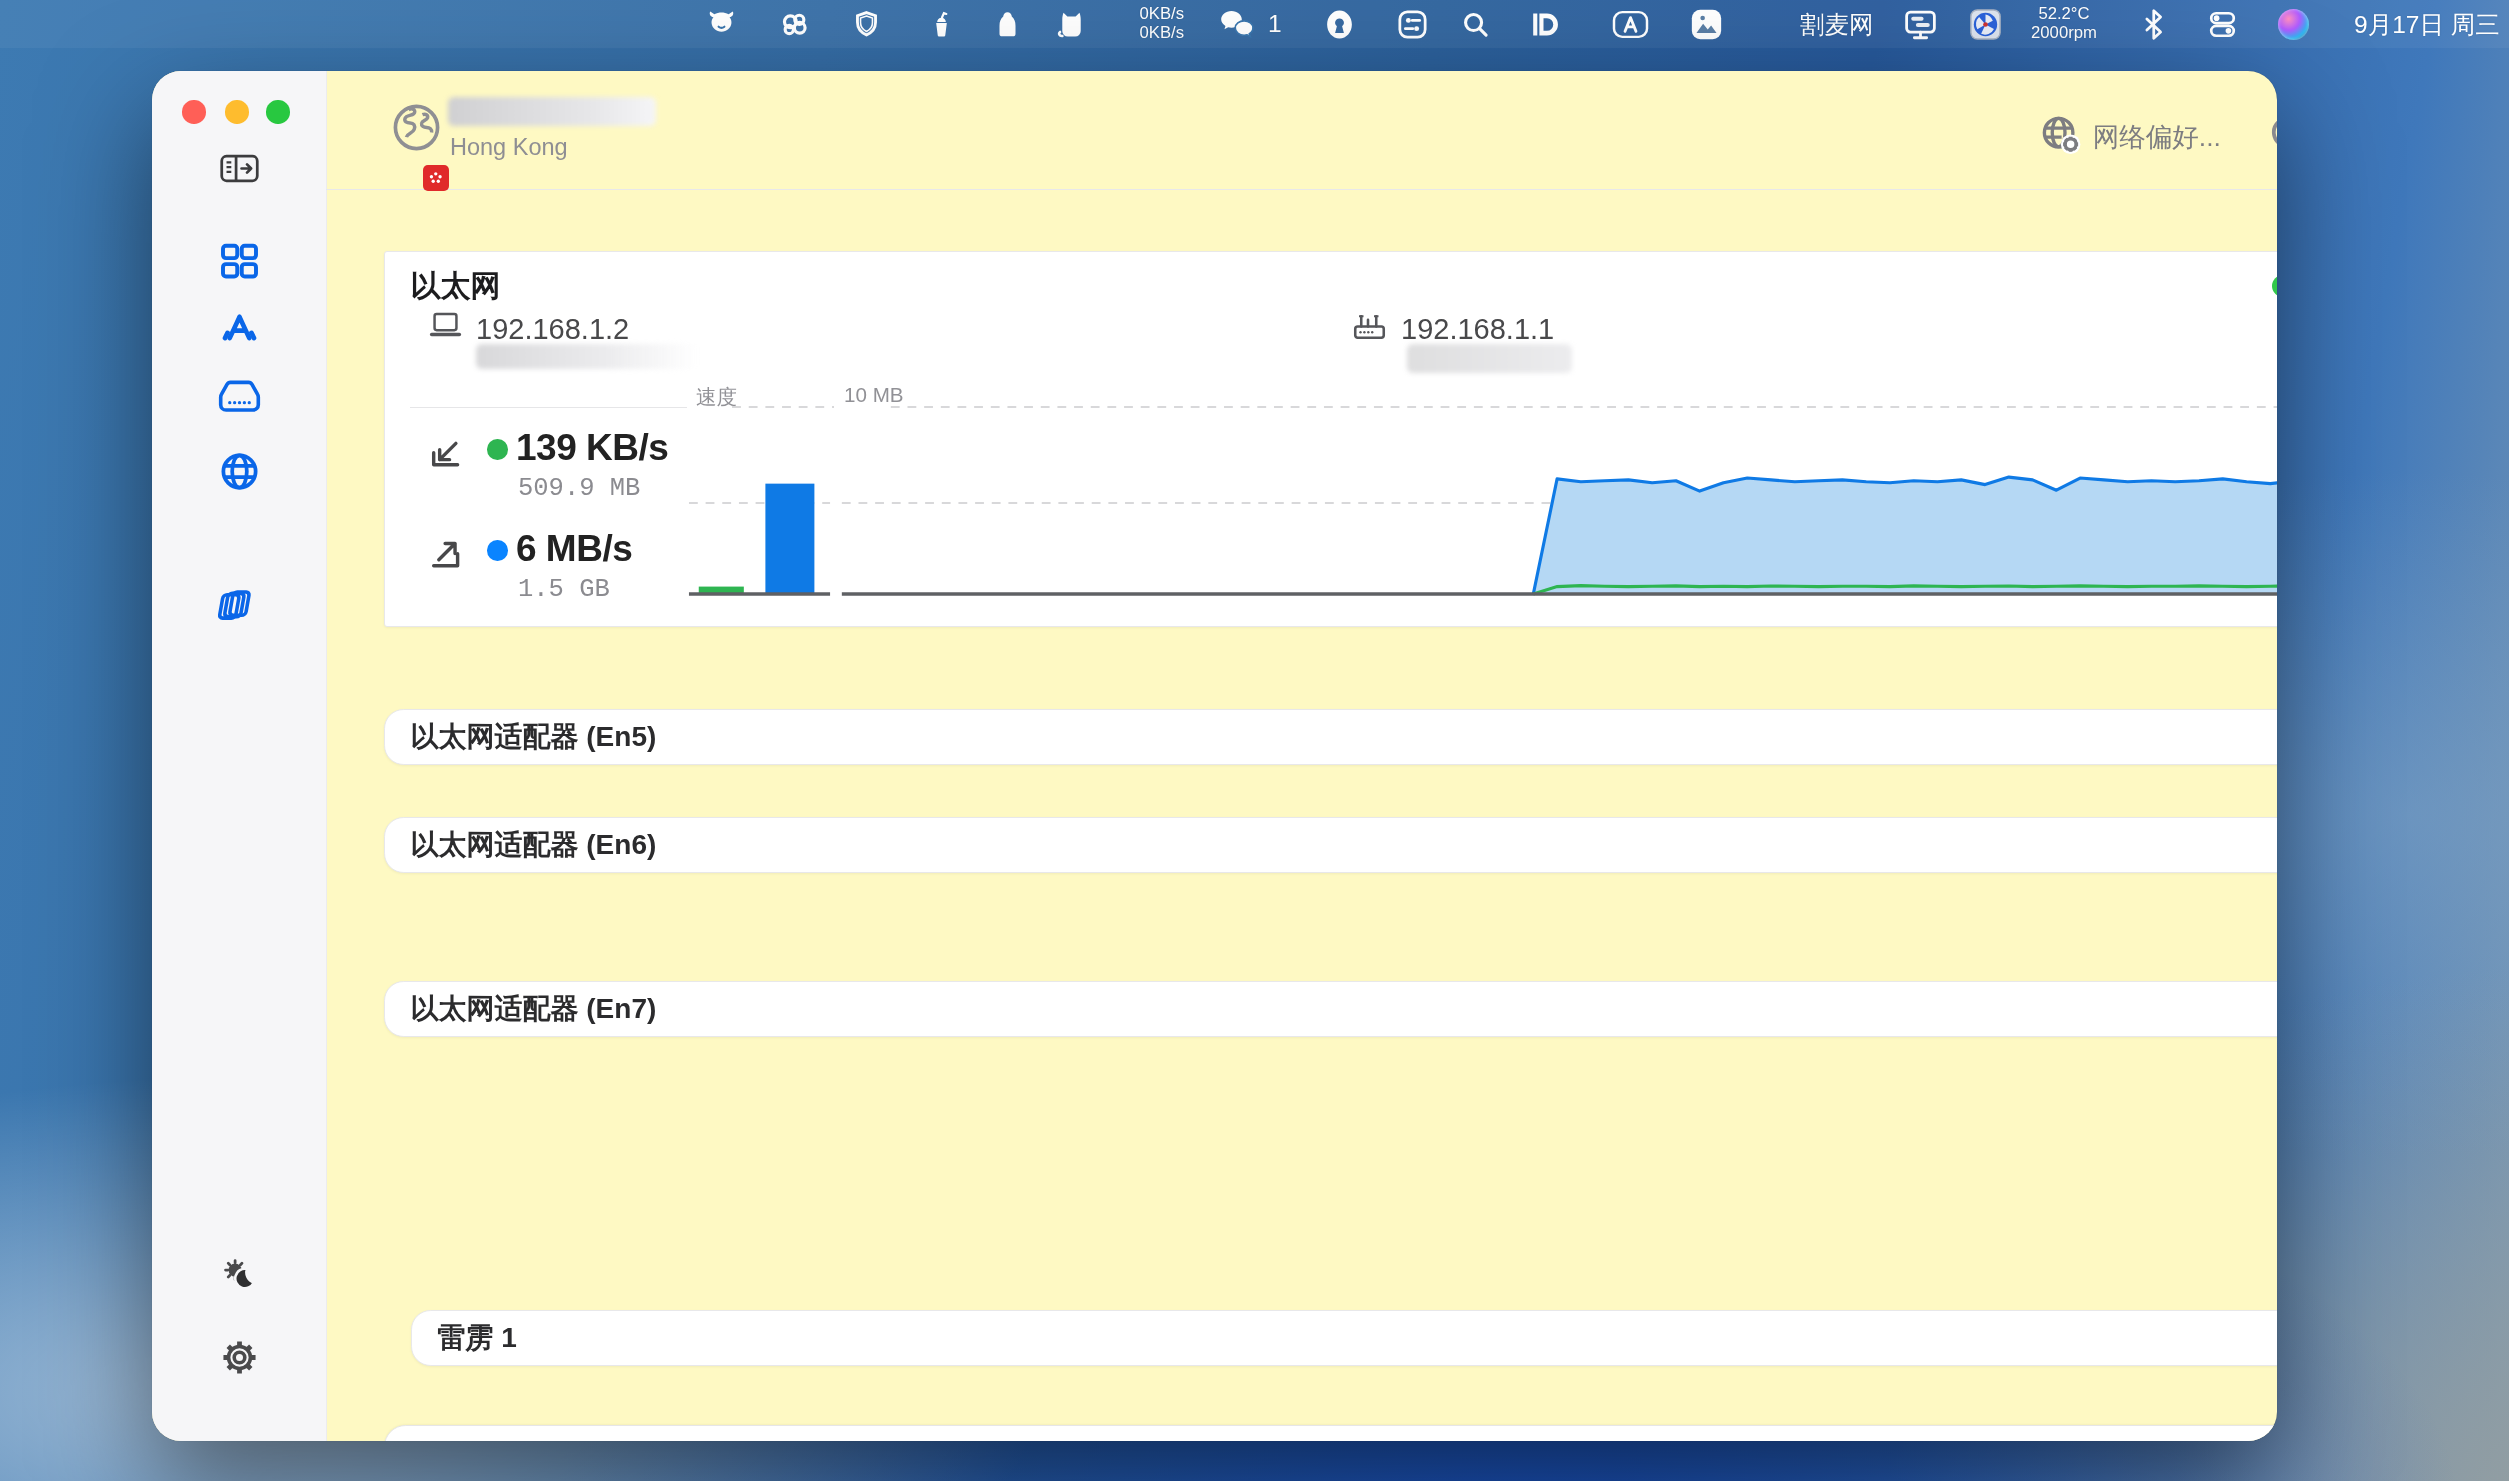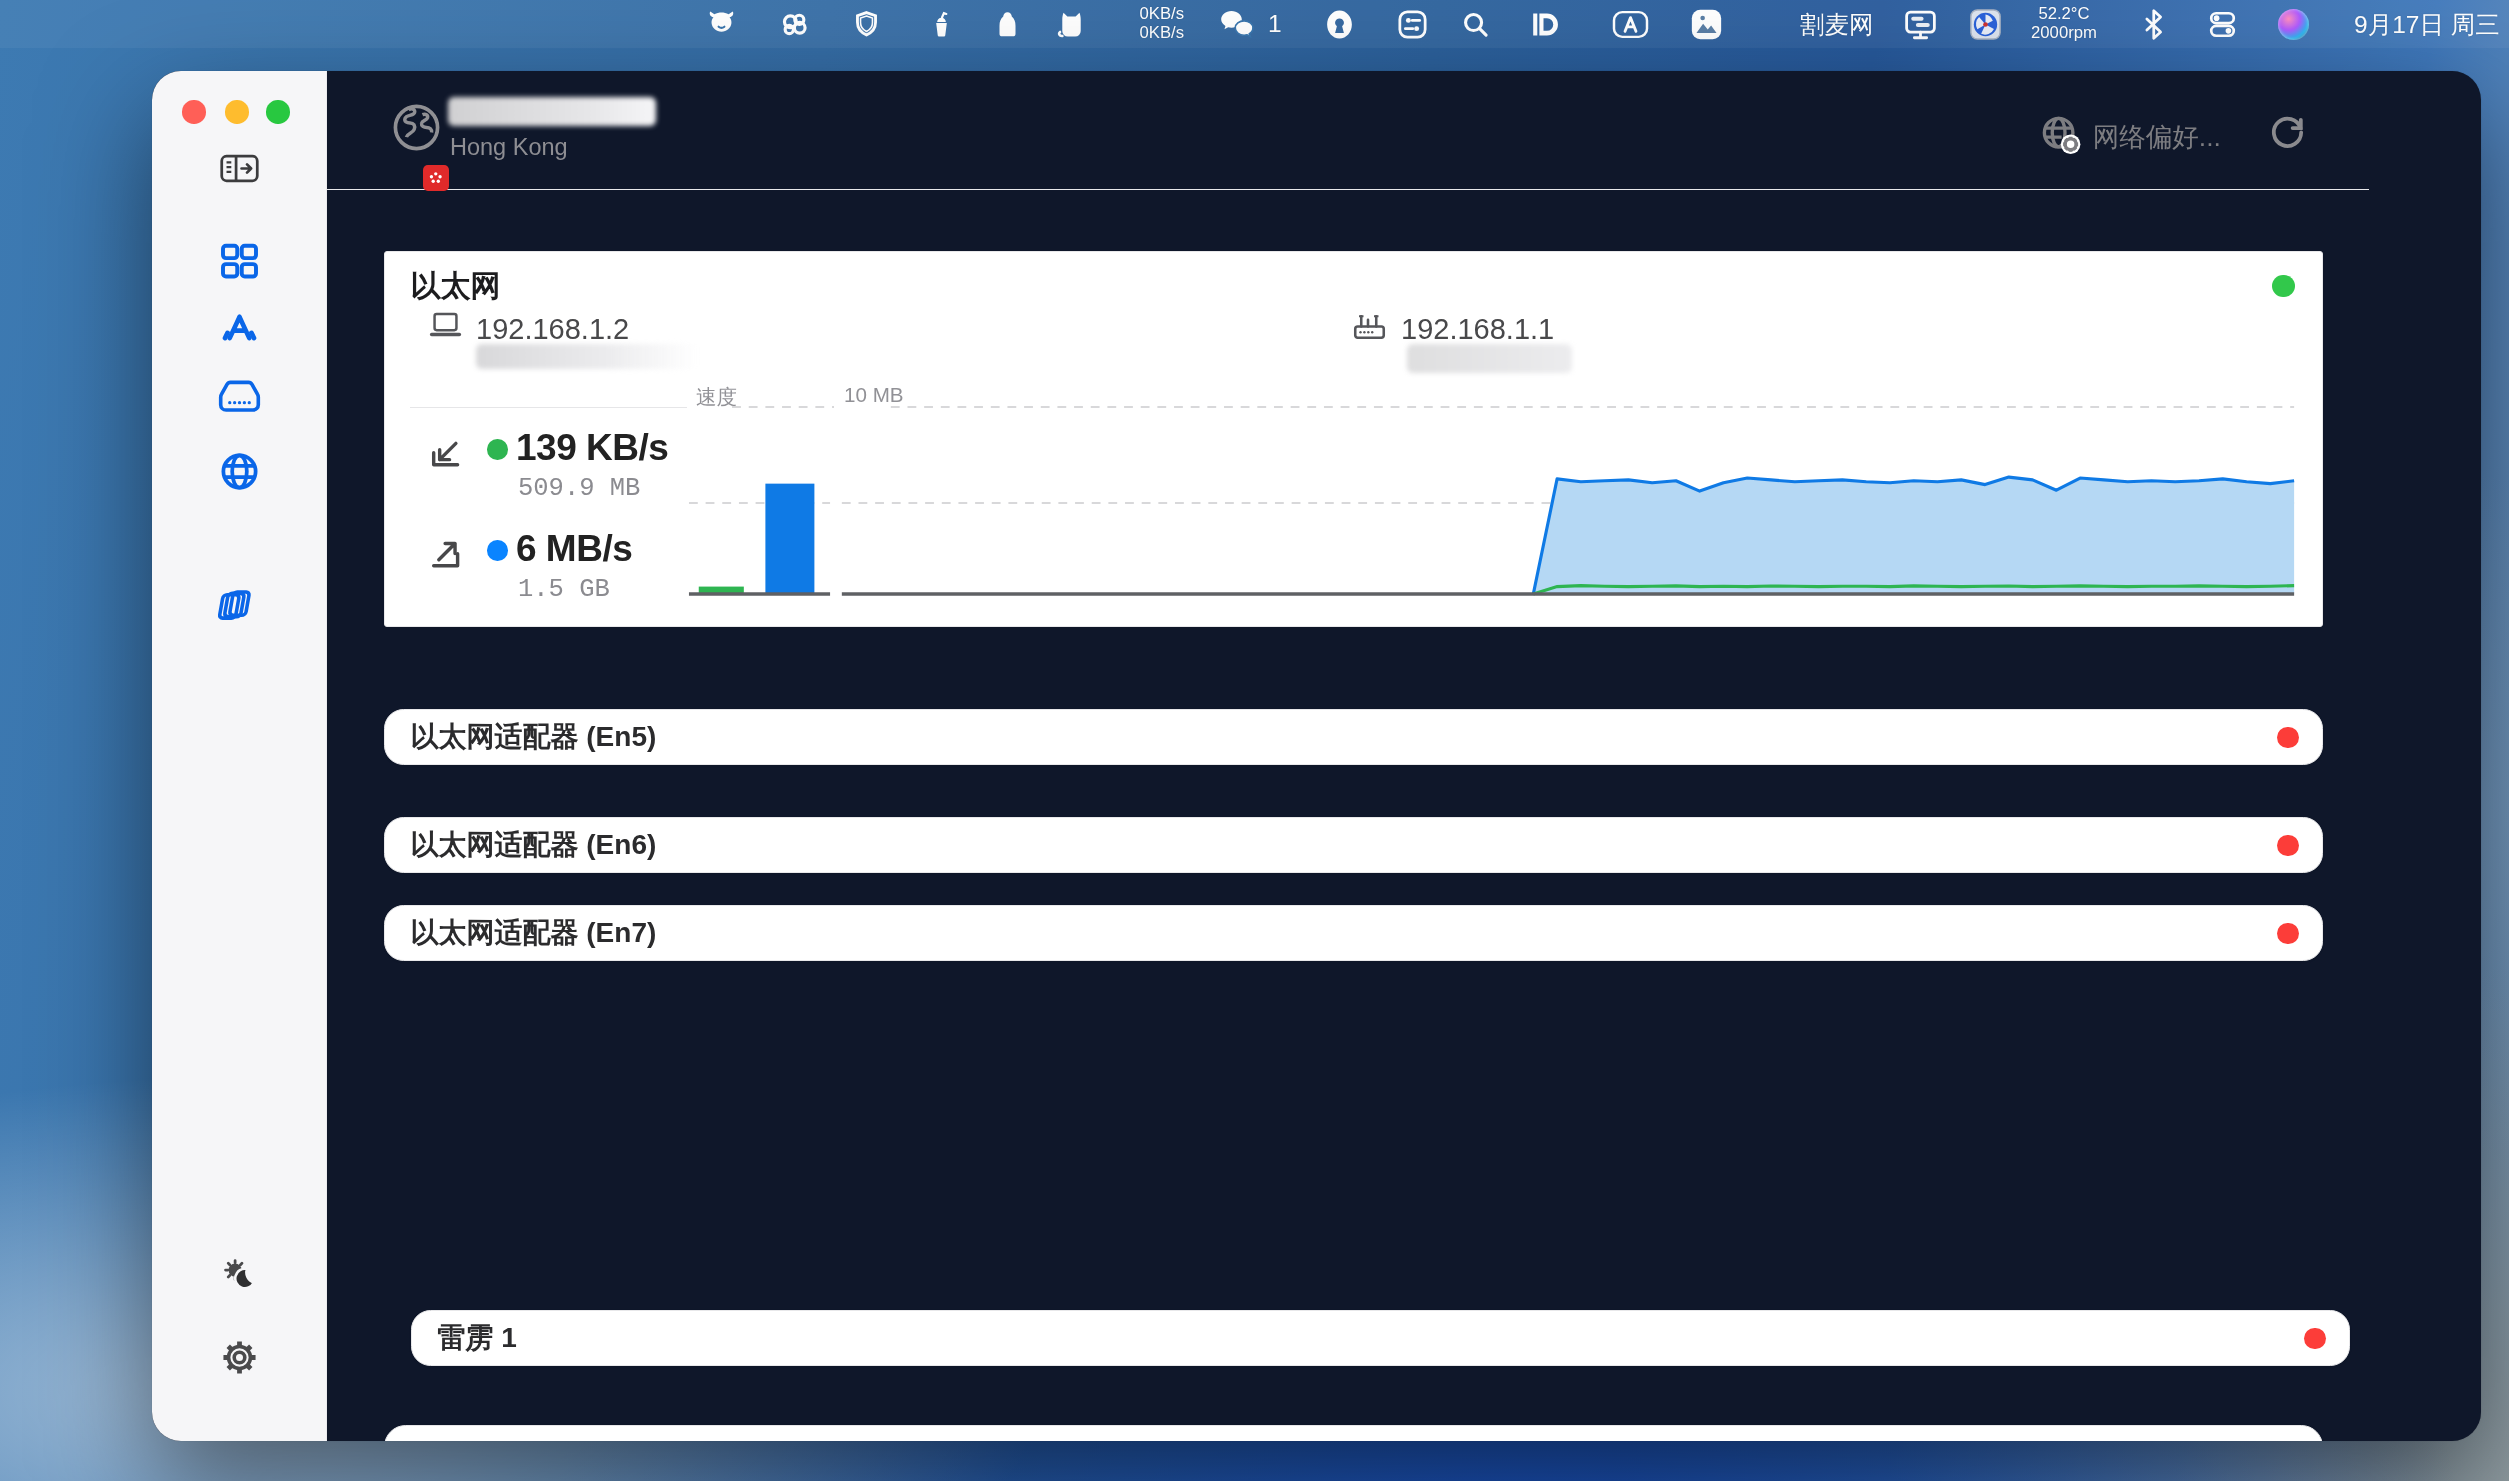--- a/index.html
+++ b/index.html
@@ -13,21 +13,21 @@
       radial-gradient(1078px 882px at 101% 101%, rgba(148,158,160,.9), rgba(148,158,160,0) 60%),
       radial-gradient(882px 490px at 96% 55%, rgba(130,165,198,.5), rgba(130,165,198,0) 70%),
       linear-gradient(100deg,#3d7ab2 0%,#356da6 30%,#2c619c 52%,#27599b 68%,#3f78bb 88%,#7d9ab3 100%);}
   
   #menubar{position:absolute;left:0;top:0;width:2509px;height:48px;background:rgba(255,255,255,.05);color:#fff;}
   .mb-item{position:absolute;top:0;height:48px;display:flex;align-items:center;color:#fff;}
   .mb-text{font-size:24.5px;color:#fff;text-shadow:0 0 2px rgba(0,0,0,.15);white-space:nowrap;}
   .mb-2line{font-size:16.7px;line-height:18.6px;text-align:center;text-shadow:0 0 2px rgba(0,0,0,.15);}
   .mb-icon svg{display:block;}
   
-  #window{position:absolute;left:152px;top:71px;width:2329px;height:1370px;background:#0f172a;
+  #window{position:absolute;left:152px;top:71px;width:2125px;height:1370px;background:#fef9c3;
     border-radius:29px;box-shadow:0 44px 108px rgba(0,0,0,.5),0 0 1px rgba(0,0,0,.3);overflow:hidden;}
   #sidebar{position:absolute;left:0;top:0;width:174px;height:100%;background:#f6f6f8;border-right:1px solid #ececee;}
   .tl{position:absolute;top:29px;width:23.5px;height:23.5px;border-radius:50%;}
   .side-ico{position:absolute;left:0;width:174px;display:flex;justify-content:center;}
   #side-sel{position:absolute;left:61px;top:372px;width:104px;height:55px;border-radius:13.7px;background:#d4d4d7;}
   #hdr-divider{position:absolute;left:174px;top:118px;width:2043px;height:1px;background:#e8e8ea;}
   .blurbar{border-radius:5.9px;filter:blur(2.9px);}
   .hdr-label{font-size:23.5px;color:#8e8e93;}
   
   .card{position:absolute;left:232px;width:1939px;background:#fff;border:1px solid #e8e8ea;
@@ -385,21 +385,21 @@
 
   <div id="adapter-list" class="abs" style="left:0;top:0;width:100%;height:100%">
       <div class="adapter-card" style="top: 622px; margin-top: 16px;">
         <span class="adapter-title">以太网适配器 (En5)</span>
         <span class="status-dot" style="background: rgb(252, 61, 57);"></span>
       </div>
       <div class="adapter-card" style="top: 746px;">
         <span class="adapter-title">以太网适配器 (En6)</span>
         <span class="status-dot" style="background: rgb(252, 61, 57);"></span>
       </div>
-      <div class="adapter-card" style="top: 834px;">
+      <div class="adapter-card" style="top: 910px;">
         <span class="adapter-title">以太网适配器 (En7)</span>
         <span class="status-dot" style="background: rgb(252, 61, 57);"></span>
       </div>
       <div class="adapter-card" style="top: 1239px; margin-left: 27px;">
         <span class="adapter-title">雷雳 1</span>
         <span class="status-dot" style="background: rgb(252, 61, 57);"></span>
       </div>
     </div>
   <div id="partial-card"></div>
 </div>

